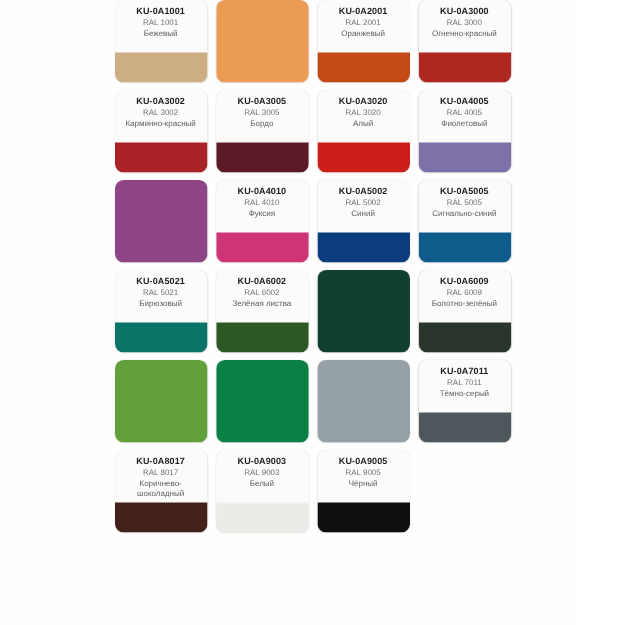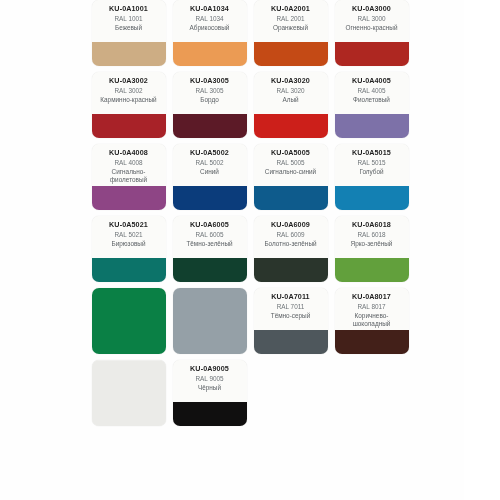--- a/index.html
+++ b/index.html
@@ -101,25 +101,20 @@
           <div class="card-text">
             <div class="card-code">KU-0A1001</div>
             <div class="card-ral">RAL 1001</div>
             <div class="card-name">Бежевый</div>
           </div>
           <div class="card-color" style="background: rgb(205, 173, 132);"></div>
         </div>
       </div>
       <div class="swatch-card-slot">
         <div class="swatch-card">
-          <div class="card-text">
-            <div class="card-code">KU-0A1034</div>
-            <div class="card-ral">RAL 1034</div>
-            <div class="card-name">Абрикосовый</div>
-          </div>
           <div class="card-color" style="background: rgb(235, 155, 84);"></div>
         </div>
       </div>
       <div class="swatch-card-slot">
         <div class="swatch-card">
           <div class="card-text">
             <div class="card-code">KU-0A2001</div>
             <div class="card-ral">RAL 2001</div>
             <div class="card-name">Оранжевый</div>
           </div>
@@ -171,26 +166,31 @@
           <div class="card-text">
             <div class="card-code">KU-0A4005</div>
             <div class="card-ral">RAL 4005</div>
             <div class="card-name">Фиолетовый</div>
           </div>
           <div class="card-color" style="background: rgb(125, 113, 168);"></div>
         </div>
       </div>
       <div class="swatch-card-slot">
         <div class="swatch-card">
-          <div class="card-text">
-            <div class="card-code">KU-0A4008</div>
-            <div class="card-ral">RAL 4008</div>
-            <div class="card-name">Сигнально-фиолетовый</div>
-          </div>
           <div class="card-color" style="background: rgb(142, 69, 133);"></div>
+        </div>
+      </div>
+      <div class="swatch-card-slot">
+        <div class="swatch-card">
+          <div class="card-text">
+            <div class="card-code">KU-0A4010</div>
+            <div class="card-ral">RAL 4010</div>
+            <div class="card-name">Фуксия</div>
+          </div>
+          <div class="card-color" style="background: rgb(207, 52, 119);"></div>
         </div>
       </div>
       <div class="swatch-card-slot">
         <div class="swatch-card">
           <div class="card-text">
             <div class="card-code">KU-0A5002</div>
             <div class="card-ral">RAL 5002</div>
             <div class="card-name">Синий</div>
           </div>
           <div class="card-color" style="background: rgb(11, 60, 123);"></div>
@@ -202,64 +202,54 @@
             <div class="card-code">KU-0A5005</div>
             <div class="card-ral">RAL 5005</div>
             <div class="card-name">Сигнально-синий</div>
           </div>
           <div class="card-color" style="background: rgb(14, 91, 140);"></div>
         </div>
       </div>
       <div class="swatch-card-slot">
         <div class="swatch-card">
           <div class="card-text">
-            <div class="card-code">KU-0A5015</div>
-            <div class="card-ral">RAL 5015</div>
-            <div class="card-name">Голубой</div>
-          </div>
-          <div class="card-color" style="background: rgb(19, 128, 179);"></div>
-        </div>
-      </div>
-      <div class="swatch-card-slot">
-        <div class="swatch-card">
-          <div class="card-text">
             <div class="card-code">KU-0A5021</div>
             <div class="card-ral">RAL 5021</div>
             <div class="card-name">Бирюзовый</div>
           </div>
           <div class="card-color" style="background: rgb(12, 115, 105);"></div>
         </div>
       </div>
       <div class="swatch-card-slot">
         <div class="swatch-card">
           <div class="card-text">
-            <div class="card-code">KU-0A6005</div>
-            <div class="card-ral">RAL 6005</div>
-            <div class="card-name">Тёмно-зелёный</div>
-          </div>
+            <div class="card-code">KU-0A6002</div>
+            <div class="card-ral">RAL 6002</div>
+            <div class="card-name">Зелёная листва</div>
+          </div>
+          <div class="card-color" style="background: rgb(45, 87, 37);"></div>
+        </div>
+      </div>
+      <div class="swatch-card-slot">
+        <div class="swatch-card">
           <div class="card-color" style="background: rgb(17, 64, 46);"></div>
         </div>
       </div>
       <div class="swatch-card-slot">
         <div class="swatch-card">
           <div class="card-text">
             <div class="card-code">KU-0A6009</div>
             <div class="card-ral">RAL 6009</div>
             <div class="card-name">Болотно-зелёный</div>
           </div>
           <div class="card-color" style="background: rgb(42, 53, 44);"></div>
         </div>
       </div>
       <div class="swatch-card-slot">
         <div class="swatch-card">
-          <div class="card-text">
-            <div class="card-code">KU-0A6018</div>
-            <div class="card-ral">RAL 6018</div>
-            <div class="card-name">Ярко-зелёный</div>
-          </div>
           <div class="card-color" style="background: rgb(98, 160, 60);"></div>
         </div>
       </div>
       <div class="swatch-card-slot">
         <div class="swatch-card">
           <div class="card-color" style="background: rgb(10, 128, 69);"></div>
         </div>
       </div>
       <div class="swatch-card-slot">
         <div class="swatch-card">
@@ -281,20 +271,25 @@
           <div class="card-text">
             <div class="card-code">KU-0A8017</div>
             <div class="card-ral">RAL 8017</div>
             <div class="card-name">Коричнево-шоколадный</div>
           </div>
           <div class="card-color" style="background: rgb(67, 32, 25);"></div>
         </div>
       </div>
       <div class="swatch-card-slot">
         <div class="swatch-card">
+          <div class="card-text">
+            <div class="card-code">KU-0A9003</div>
+            <div class="card-ral">RAL 9003</div>
+            <div class="card-name">Белый</div>
+          </div>
           <div class="card-color light-swatch" style="background: rgb(235, 235, 232);"></div>
         </div>
       </div>
       <div class="swatch-card-slot">
         <div class="swatch-card">
           <div class="card-text">
             <div class="card-code">KU-0A9005</div>
             <div class="card-ral">RAL 9005</div>
             <div class="card-name">Чёрный</div>
           </div>

